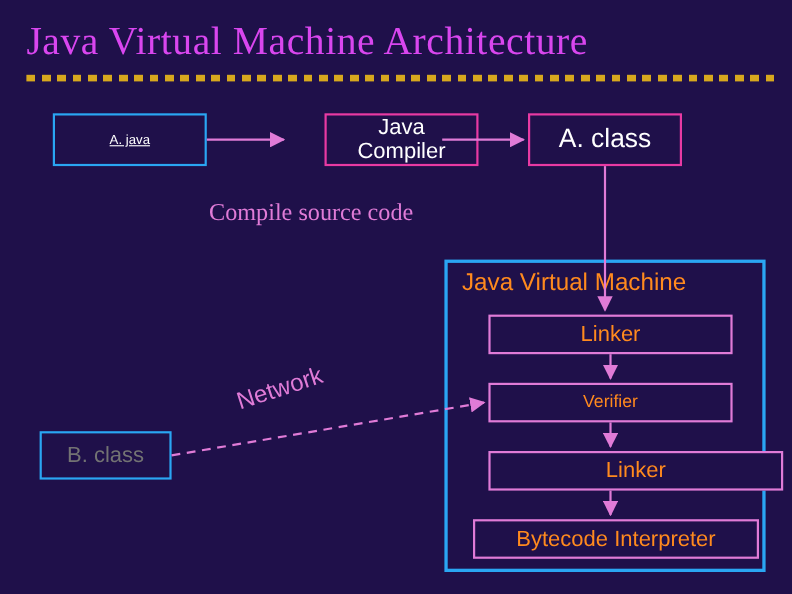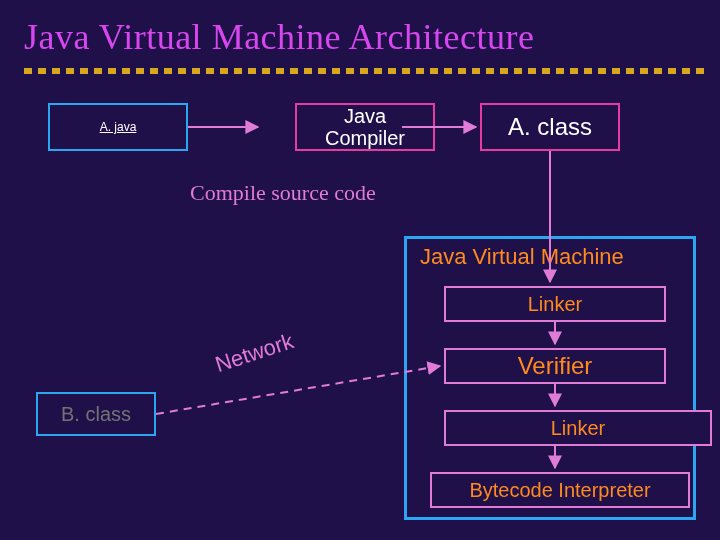--- a/index.html
+++ b/index.html
@@ -25,21 +25,21 @@
     text-align:center; font-family:Arial, Helvetica, sans-serif;
     background:#1f104a;
   }
   .bx-ajava   { left:48px;  top:103px; width:140px; height:48px; border:2px solid #2aa6f3; color:#ffffff; font-size:12px;text-decoration:underline; }
   .bx-compiler{ left:262px; top:103px; width:140px; height:48px; border:2px solid #e83aa3; color:#ffffff; font-size:20px; line-height:1.1; }
   .bx-aclass  { left:480px; top:103px; width:140px; height:48px; border:2px solid #e83aa3; color:#ffffff; font-size:24px; }
   .caption    { position:absolute; left:190px; top:164px; color:#e07bd7; font-family:"Comic Sans MS",cursive; font-size:22px;margin-top:16px; }
   .jvm-outer  { position:absolute; left:404px; top:236px; width:292px; height:284px; border:3px solid #2aa6f3; }
   .jvm-title  { position:absolute; left:420px; top:244px; color:#ff8a1e; font-family:Arial,sans-serif; font-size:22px; }
   .bx-loader  { left:444px; top:286px; width:222px; height:36px; border:2px solid #e07bd7; color:#ff8a1e; font-size:20px; }
-  .bx-verifier{ left:444px; top:348px; width:222px; height:36px; border:2px solid #e07bd7; color:#ff8a1e; font-size:24px; }
+  .bx-verifier{ left:444px; top:348px; width:222px; height:36px; border:2px solid #e07bd7; color:#ff8a1e; font-size:16px; }
   .bx-linker  { left:444px; top:410px; width:268px; height:36px; border:2px solid #e07bd7; color:#ff8a1e; font-size:20px; }
   .bx-interp  { left:430px; top:472px; width:260px; height:36px; border:2px solid #e07bd7; color:#ff8a1e; font-size:20px; }
   .bx-bclass  { left:36px;  top:392px; width:120px; height:44px; border:2px solid #2aa6f3; color:#737373; font-size:20px; }
   .network    { position:absolute; left:220px; top:352px; color:#e07bd7; font-family:Arial,sans-serif; font-size:22px; transform:rotate(-18deg); transform-origin:left bottom; }
   svg.arrows  { position:absolute; left:0; top:0; width:720px; height:540px; pointer-events:none; }
 </style>
 </head>
 <body>
 
 <div class="title">Java Virtual Machine Architecture</div>

